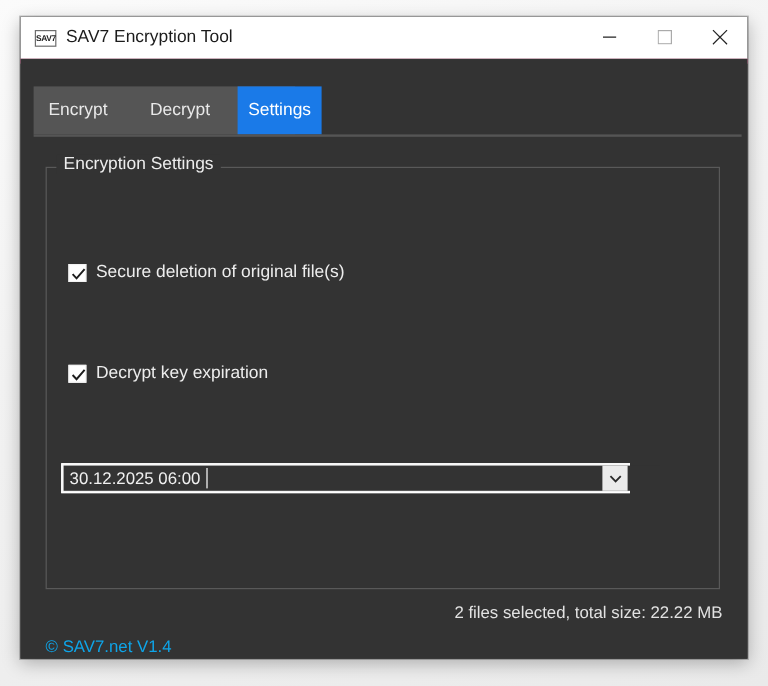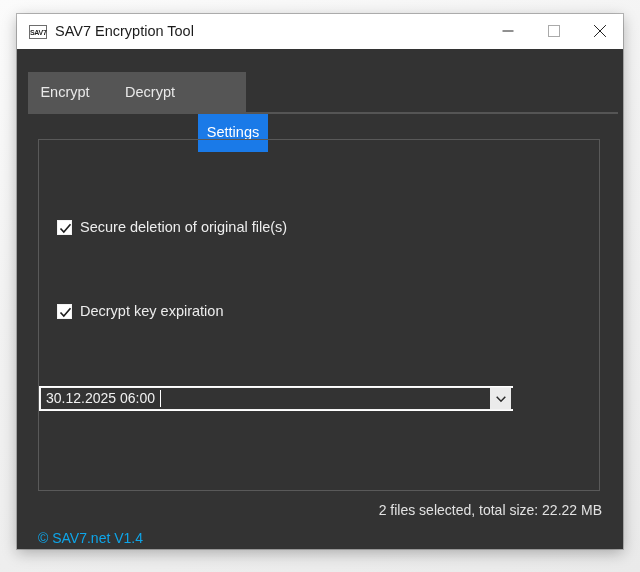--- a/index.html
+++ b/index.html
@@ -107,21 +107,21 @@
     position: absolute;
     top: 0;
     height: 40px;
     line-height: 40px;
     text-align: center;
     font-size: 14.5px;
     color: #e9e9e9;
     cursor: default;
     white-space: nowrap;
   }
-  .tab.selected { background: #1a7ae8; color: #ffffff; margin-top: 40px; }
+  .tab.selected { background: #1a7ae8; color: #ffffff; }
   #tab-0 { left: 0px;   width: 74px; }
   #tab-1 { left: 74px;  width: 96px; }
   #tab-2 { left: 170px; width: 70px; }
   #tab-underline {
     position: absolute;
     left: 0;
     top: 40px;
     width: 590px;
     height: 2px;
     background: #555555;
@@ -172,21 +172,21 @@
     left: 23px;
     top: 0px;
     font-size: 14.5px;
     color: #ededed;
     white-space: nowrap;
   }
 
   
   #combobox {
     position: absolute;
-    left: 22px;
+    left: 34px;
     top: 337px;
     width: 474px;
     height: 25px;
     background: #f4f4f4;
     border: 1px solid #ffffff;
     box-sizing: border-box;
   }
   #combo-field {
     position: absolute;
     left: 1px;
@@ -274,20 +274,21 @@
 
       <div id="tabstrip">
         <div id="tabstrip-bg"></div>
         <div class="tab" id="tab-0">Encrypt</div>
         <div class="tab" id="tab-1">Decrypt</div>
         <div class="tab selected" id="tab-2">Settings</div>
         <div id="tab-underline"></div>
       </div>
 
       <div id="groupbox"></div>
+      <div id="groupbox-label">Encryption Settings</div>
 
       <div class="checkrow" id="check-row-0">
         <div class="checkbox">
           <svg width="13" height="13" viewBox="0 0 13 13">
             <polyline points="1.5,6.5 4.8,10 11.5,2.2" fill="none" stroke="#1d1d1d" stroke-width="1.6"></polyline>
           </svg>
         </div>
         <div class="checklabel">Secure deletion of original file(s)</div>
       </div>
 

